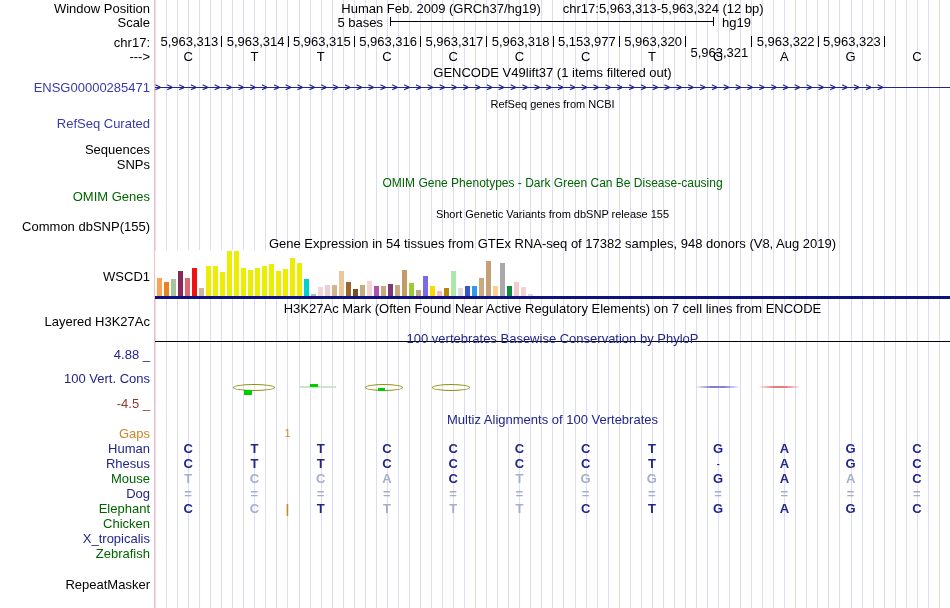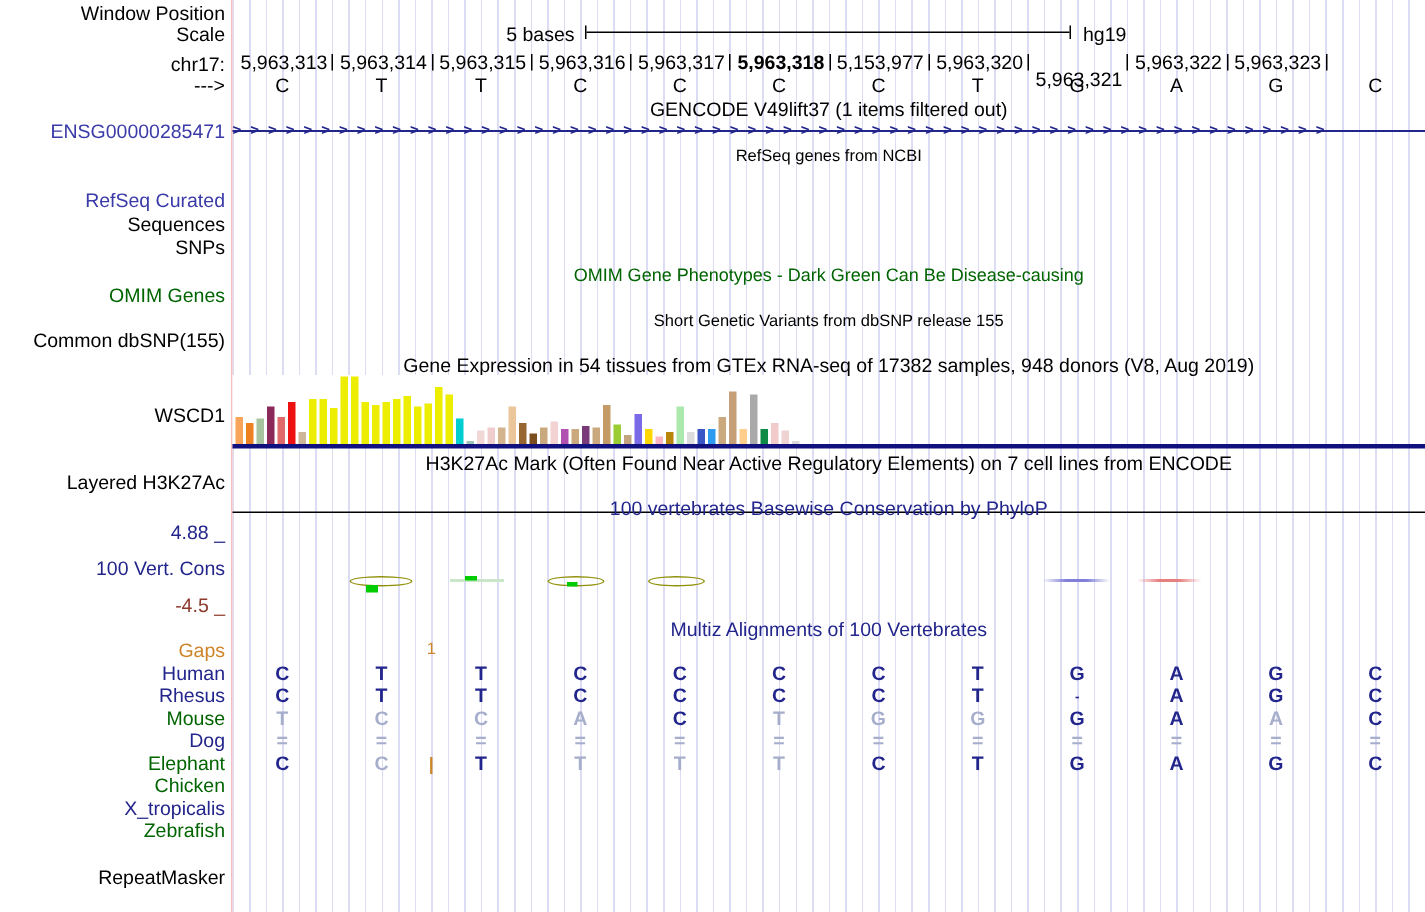--- a/index.html
+++ b/index.html
@@ -40,35 +40,38 @@
   .insmark{position:absolute;font-size:12px;font-weight:bold;text-align:center;height:14px;line-height:14px;color:#CE8529;}
 </style>
 </head>
 <body>
 
 <div class="browser" id="browser">
   <div class="gridlines"></div>
   <div class="edge"></div>
 
   <div class="lbl" style="top:2px">Window Position</div>
+  <div class="ctr" style="top:2px">
+    <span>Human Feb. 2009 (GRCh37/hg19)</span><span class="hdr-gap"></span><span>chr17:5,963,313-5,963,324 (12 bp)</span>
+  </div>
 
   <div class="lbl" style="top:16px">Scale</div>
   <div class="scale-text">5 bases</div>
   <div class="scale-ruler"></div>
   <div class="scale-right">hg19</div>
 
   <div class="lbl" style="top:36px">chr17:</div>
   <div class="lbl" style="top:50px">---&gt;</div>
 
   <div class="ctr" style="top:66px">GENCODE V49lift37 (1 items filtered out)</div>
   <div class="lbl blue" style="top:81px">ENSG00000285471</div>
   <div class="arrowline" id="arrowline">&gt;&gt;&gt;&gt;&gt;&gt;&gt;&gt;&gt;&gt;&gt;&gt;&gt;&gt;&gt;&gt;&gt;&gt;&gt;&gt;&gt;&gt;&gt;&gt;&gt;&gt;&gt;&gt;&gt;&gt;&gt;&gt;&gt;&gt;&gt;&gt;&gt;&gt;&gt;&gt;&gt;&gt;&gt;&gt;&gt;&gt;&gt;&gt;&gt;&gt;&gt;&gt;&gt;&gt;&gt;&gt;&gt;&gt;&gt;&gt;&gt;&gt;</div>
 
   <div class="ctr sm" style="top:97px">RefSeq genes from NCBI</div>
-  <div class="lbl blue" style="top:127px">RefSeq Curated</div>
+  <div class="lbl blue" style="top:117px">RefSeq Curated</div>
   <div class="lbl" style="top:143px">Sequences</div>
   <div class="lbl" style="top:158px">SNPs</div>
 
   <div class="ctr md green" style="top:176px">OMIM Gene Phenotypes - Dark Green Can Be Disease-causing</div>
   <div class="lbl green" style="top:190px">OMIM Genes</div>
   <div class="ctr sm" style="top:207px">Short Genetic Variants from dbSNP release 155</div>
   <div class="lbl" style="top:220px">Common dbSNP(155)</div>
 
   <div class="ctr" style="top:237px">Gene Expression in 54 tissues from GTEx RNA-seq of 17382 samples, 948 donors (V8, Aug 2019)</div>
   <div class="gtex-bg"></div>
@@ -91,21 +94,21 @@
 <div class="coord-num" style="left: 148.25px; top: 36px; width: 70px;">5,963,313</div>
     <div class="tick" style="left: 221.25px; top: 36px;"></div>
     <div class="coord-num" style="left: 214.5px; top: 36px; width: 70px;">5,963,314</div>
     <div class="tick" style="left: 287.5px; top: 36px;"></div>
     <div class="coord-num" style="left: 280.75px; top: 36px; width: 70px;">5,963,315</div>
     <div class="tick" style="left: 353.75px; top: 36px;"></div>
     <div class="coord-num" style="left: 347px; top: 36px; width: 70px;">5,963,316</div>
     <div class="tick" style="left: 420px; top: 36px;"></div>
     <div class="coord-num" style="left: 413.25px; top: 36px; width: 70px;">5,963,317</div>
     <div class="tick" style="left: 486.25px; top: 36px;"></div>
-    <div class="coord-num" style="left: 479.5px; top: 36px; width: 70px; font-weight: bold;">5,963,318</div>
+    <div class="coord-num" style="left: 479.5px; top: 36px; width: 70px;">5,963,318</div>
     <div class="tick" style="left: 552.5px; top: 36px;"></div>
     <div class="coord-num" style="left: 545.75px; top: 36px; width: 70px;">5,153,977</div>
     <div class="tick" style="left: 618.75px; top: 36px;"></div>
     <div class="coord-num" style="left: 612px; top: 36px; width: 70px;">5,963,320</div>
     <div class="tick" style="left: 685px; top: 36px;"></div>
     <div class="coord-num" style="left: 678.25px; top: 36px; width: 70px; margin-top: 11px;">5,963,321</div>
     <div class="tick" style="left: 751.25px; top: 36px;"></div>
     <div class="coord-num" style="left: 744.5px; top: 36px; width: 70px;">5,963,322</div>
     <div class="tick" style="left: 817.5px; top: 36px;"></div>
     <div class="coord-num" style="left: 810.75px; top: 36px; width: 70px;">5,963,323</div>

